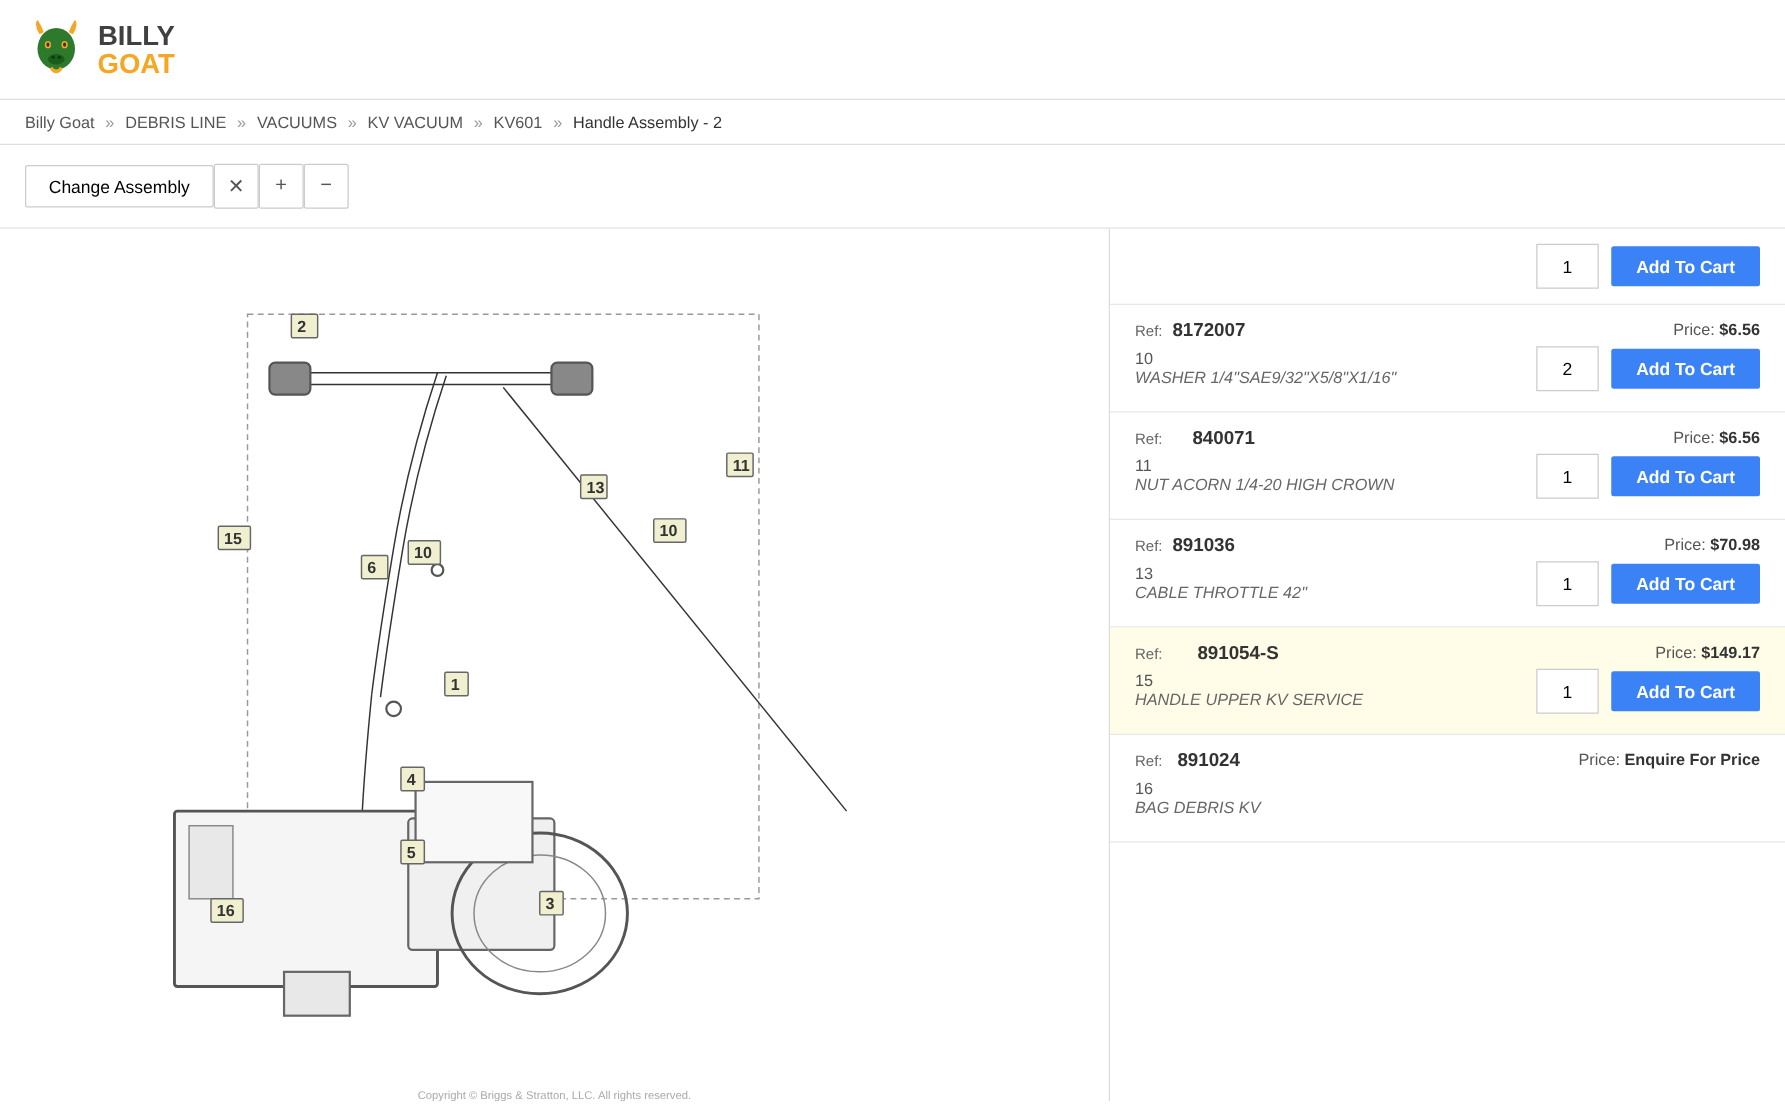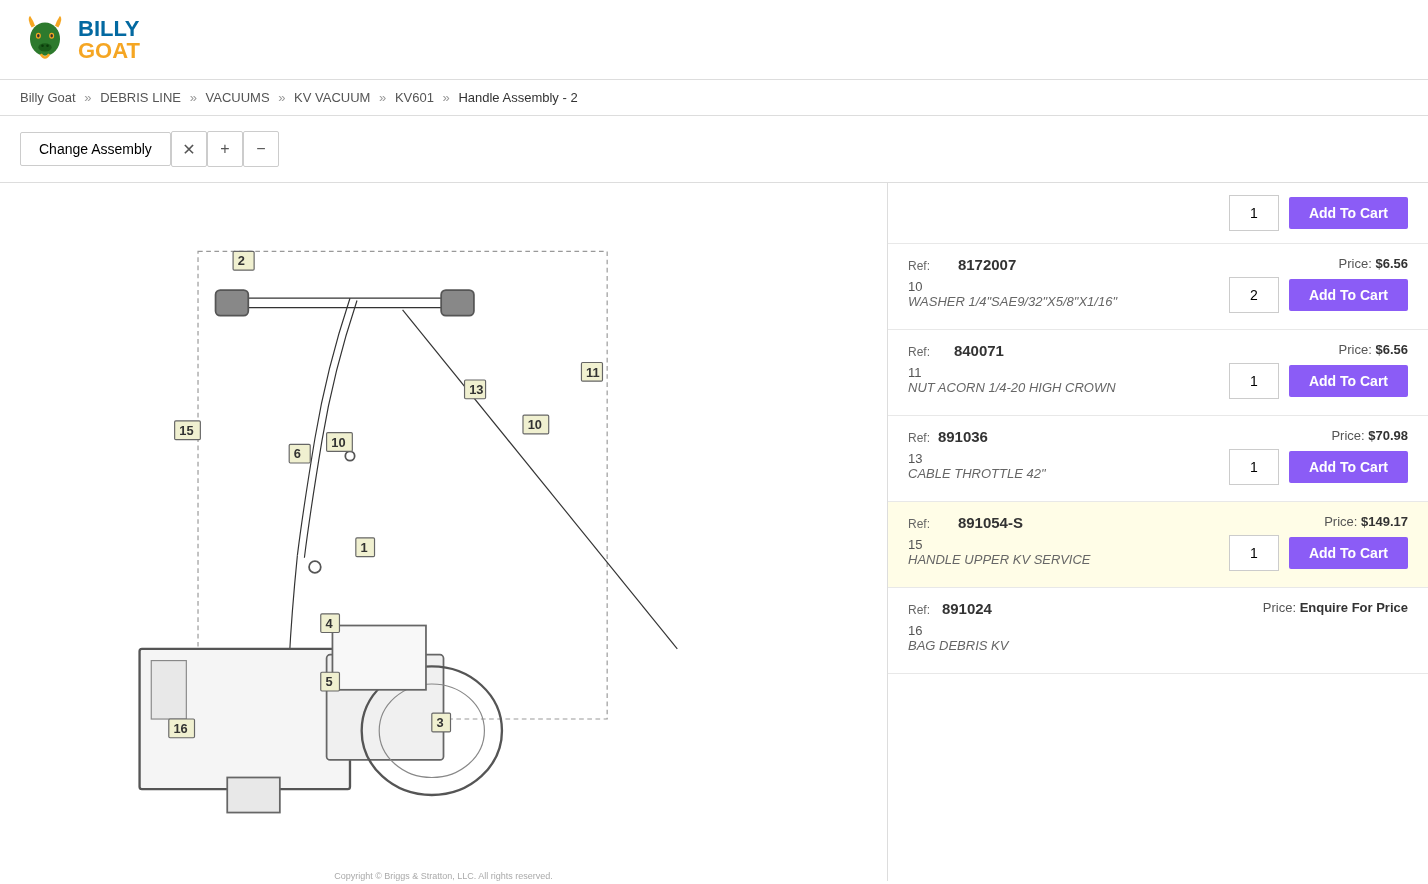--- a/index.html
+++ b/index.html
@@ -15,22 +15,23 @@
       min-height: 80px;
     }
     .logo-area {
       display: flex;
       align-items: center;
       gap: 8px;
     }
     .logo-text-billy {
       font-size: 22px;
       font-weight: 900;
-      color: #0369a1;
+      color: #404040;
       line-height: 1;
+      text-align: right;
     }
     .logo-text-goat {
       font-size: 22px;
       font-weight: 900;
       color: #f5a623;
       line-height: 1;
     }
     .logo-icon {
       width: 50px;
       height: 55px;
@@ -178,21 +179,21 @@
     }
     .qty-input {
       width: 50px;
       height: 36px;
       border: 1px solid #ccc;
       text-align: center;
       font-size: 14px;
       padding: 4px;
     }
     .add-to-cart-btn {
-      background: #8b5cf6;
+      background: #3b82f6;
       color: #fff;
       border: none;
       padding: 8px 20px;
       cursor: pointer;
       font-size: 14px;
       font-weight: bold;
       border-radius: 2px;
       white-space: nowrap;
     }
     .enquire-text {
@@ -360,21 +361,21 @@
 
     <div class="part-row-partial">
       <input type="text" class="qty-input" value="1" style="">
       <button class="add-to-cart-btn">Add To Cart</button>
     </div>
 
     <div class="part-row">
       <div class="part-row-top">
         <div>
           <span class="ref-label">Ref:</span>
-          <strong class="part-number" style="margin-left: 24px;">8172007</strong>
+          <strong class="part-number" style="margin-left: 4px;">8172007</strong>
         </div>
         <div class="price-text">Price: <strong>$6.56</strong></div>
       </div>
       <div style="display:flex; align-items: flex-start; justify-content: space-between;">
         <div>
           <div class="ref-num">10</div>
           <div class="part-desc">WASHER 1/4"SAE9/32"X5/8"X1/16"</div>
         </div>
         <div class="part-row-actions">
           <input type="text" class="qty-input" value="2" style="">

